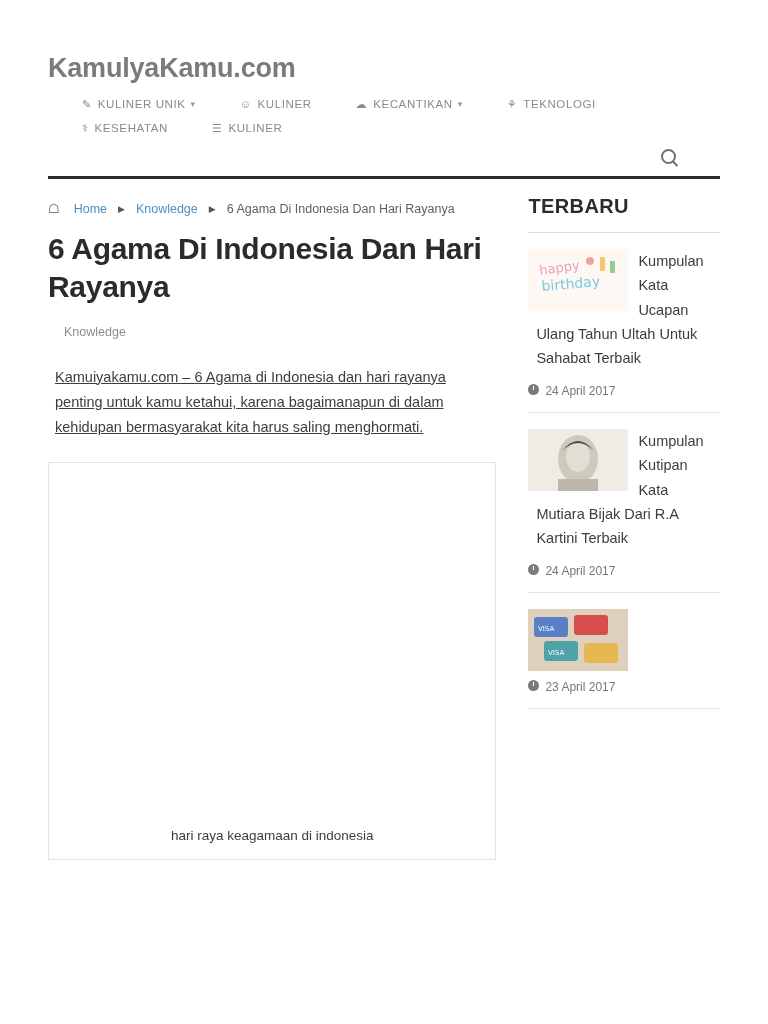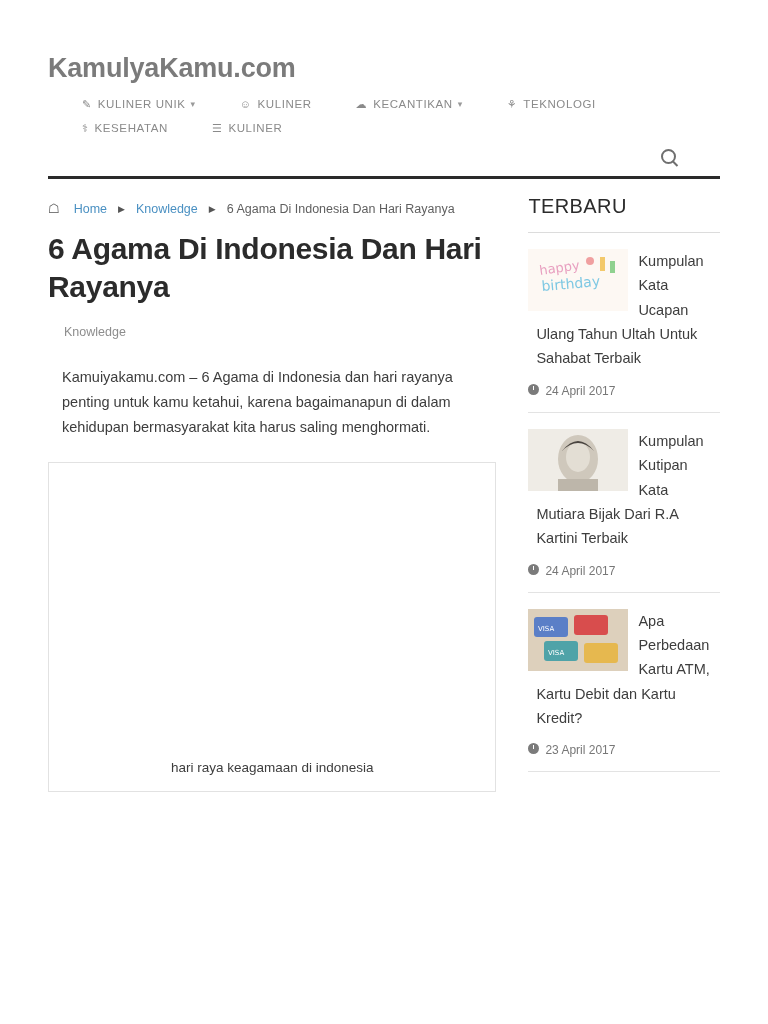--- a/index.html
+++ b/index.html
@@ -164,44 +164,45 @@
   .post-cat {
     font-size: 12.5px;
     color: #8d8d8d;
     margin: 0 0 26px 16px;
   }
 
   .post-body p {
     font-size: 14.5px;
     line-height: 1.72;
     color: #3d3d3d;
-    margin: 0 0 22px 14px;
+    margin: 0 0 22px 7px;
+    text-decoration: underline;
   }
 
   .figure-box {
     border: 1px solid #e2e2e2;
-    height: 330px;
+    height: 398px;
     margin-top: 18px;
     position: relative;
     background: #fff;
   }
   .figure-caption {
     position: absolute;
     bottom: 16px;
     left: 0;
     right: 0;
     text-align: center;
     font-size: 13.5px;
     color: #3d3d3d;
   }
 
   
   .side-heading {
     font-size: 20px;
-    font-weight: normal;
+    font-weight: bold;
     color: #2b2b2b;
     letter-spacing: 0.4px;
     margin: 0 0 14px 0;
   }
   .side-rule {
     border: none;
     border-top: 1px solid #dcdcdc;
     margin: 0 0 16px 0;
   }
   .side-item {
@@ -384,21 +385,20 @@
           <svg width="100" height="62" viewBox="0 0 100 62">
             <rect width="100" height="62" fill="#ddd0bc"></rect>
             <rect x="6" y="8" width="34" height="20" rx="3" fill="#5b7fc7"></rect>
             <rect x="46" y="6" width="34" height="20" rx="3" fill="#d84d4d"></rect>
             <rect x="16" y="32" width="34" height="20" rx="3" fill="#4fa3a8"></rect>
             <rect x="56" y="34" width="34" height="20" rx="3" fill="#e6b84f"></rect>
             <text x="10" y="22" font-family="DejaVu Sans" font-size="7" fill="#ffffff">VISA</text>
             <text x="20" y="46" font-family="DejaVu Sans" font-size="7" fill="#ffffff">VISA</text>
           </svg>
         </div>
-        <p class="side-item-title">Apa Perbedaan Kartu ATM, Kartu Debit dan Kartu Kredit?</p>
         <div class="side-date">
           <span class="clock"></span>
           <span>23 April 2017</span>
         </div>
       </div>
       <hr class="side-divider">
     </div>
   </div>
 </div>
 

